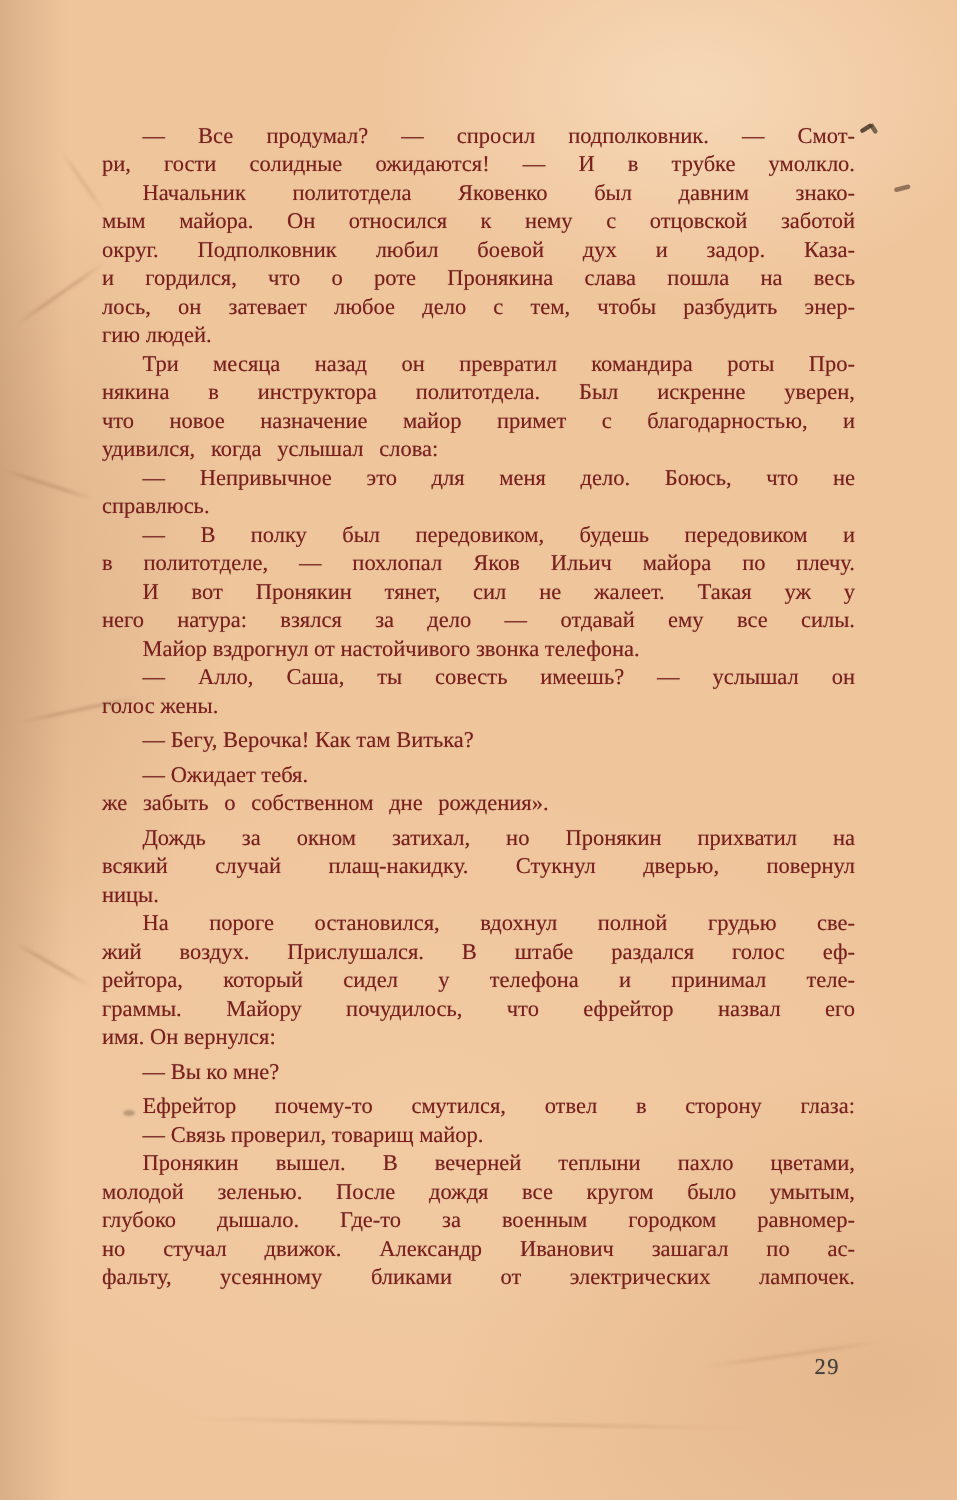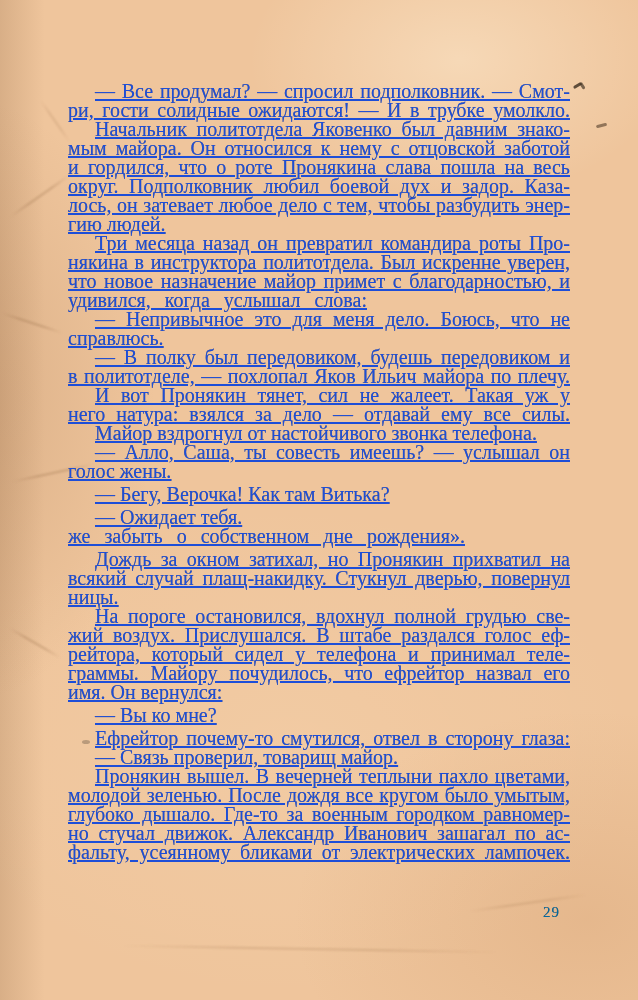--- a/index.html
+++ b/index.html
@@ -14,37 +14,36 @@
       radial-gradient(ellipse 260px 420px at -5% 40%, rgba(146,98,60,0.22), rgba(146,98,60,0) 72%),
       radial-gradient(ellipse 420px 300px at 92% 92%, rgba(190,130,80,0.20), rgba(190,130,80,0) 70%),
       radial-gradient(ellipse 500px 350px at 45% 75%, rgba(255,228,195,0.18), rgba(255,228,195,0) 70%),
       linear-gradient(90deg, rgba(125,85,50,0.20) 0%, rgba(125,85,50,0) 7%);
   }
   .page { position: absolute; inset: 0; }
 
   .text-block {
     position: absolute;
     left: 68px; top: 82px; width: 502px;
-    color: #1d4ed8;
-    font-size: 20px;
+    color: #7f1d1d;
+    font-size: 15px;
     line-height: 19px;
     text-shadow: 0 0 0.5px rgba(59,52,44,0.55);
-    text-decoration: underline;
   }
   .line { text-align: justify; }
   .line.just   { text-align-last: justify; }
   .line.nojust { text-align: center; text-align-last: left; }
   .line.indent { padding-left: 27px; }
   .line.gap    { margin-top: 4px; }
   .line.spread { word-spacing: 0.45em; }
 
   .page-number {
     position: absolute;
     left: 543px; top: 904px;
-    color: #0369a1;
+    color: #404040;
     font-size: 15px;
     letter-spacing: 1px;
     text-shadow: 0 0 0.5px rgba(59,52,44,0.55);
   }
 
   
   .speck { position: absolute; }
   .speck.s1 {
     left: 573px; top: 84px; width: 9px; height: 3px;
     background: rgba(70,55,40,0.85);
@@ -97,22 +96,22 @@
 
   <div class="speck s1"></div>
   <div class="speck s2"></div>
   <div class="speck s3"></div>
 
   <div class="text-block">
       <div class="line just indent">— Все продумал? — спросил подполковник. — Смот-</div>
       <div class="line just">ри, гости солидные ожидаются! — И в трубке умолкло.</div>
       <div class="line just indent">Начальник политотдела Яковенко был давним знако-</div>
       <div class="line just">мым майора. Он относился к нему с отцовской заботой</div>
+      <div class="line just">округ. Подполковник любил боевой дух и задор. Каза-</div>
       <div class="line just">и гордился, что о роте Пронякина слава пошла на весь</div>
-      <div class="line just">округ. Подполковник любил боевой дух и задор. Каза-</div>
       <div class="line just">лось, он затевает любое дело с тем, чтобы разбудить энер-</div>
       <div class="line nojust">гию людей.</div>
       <div class="line just indent">Три месяца назад он превратил командира роты Про-</div>
       <div class="line just">някина в инструктора политотдела. Был искренне уверен,</div>
       <div class="line just">что новое назначение майор примет с благодарностью, и</div>
       <div class="line nojust spread">удивился, когда услышал слова:</div>
       <div class="line just indent">— Непривычное это для меня дело. Боюсь, что не</div>
       <div class="line nojust">справлюсь.</div>
       <div class="line just indent">— В полку был передовиком, будешь передовиком и</div>
       <div class="line just">в политотделе, — похлопал Яков Ильич майора по плечу.</div>

